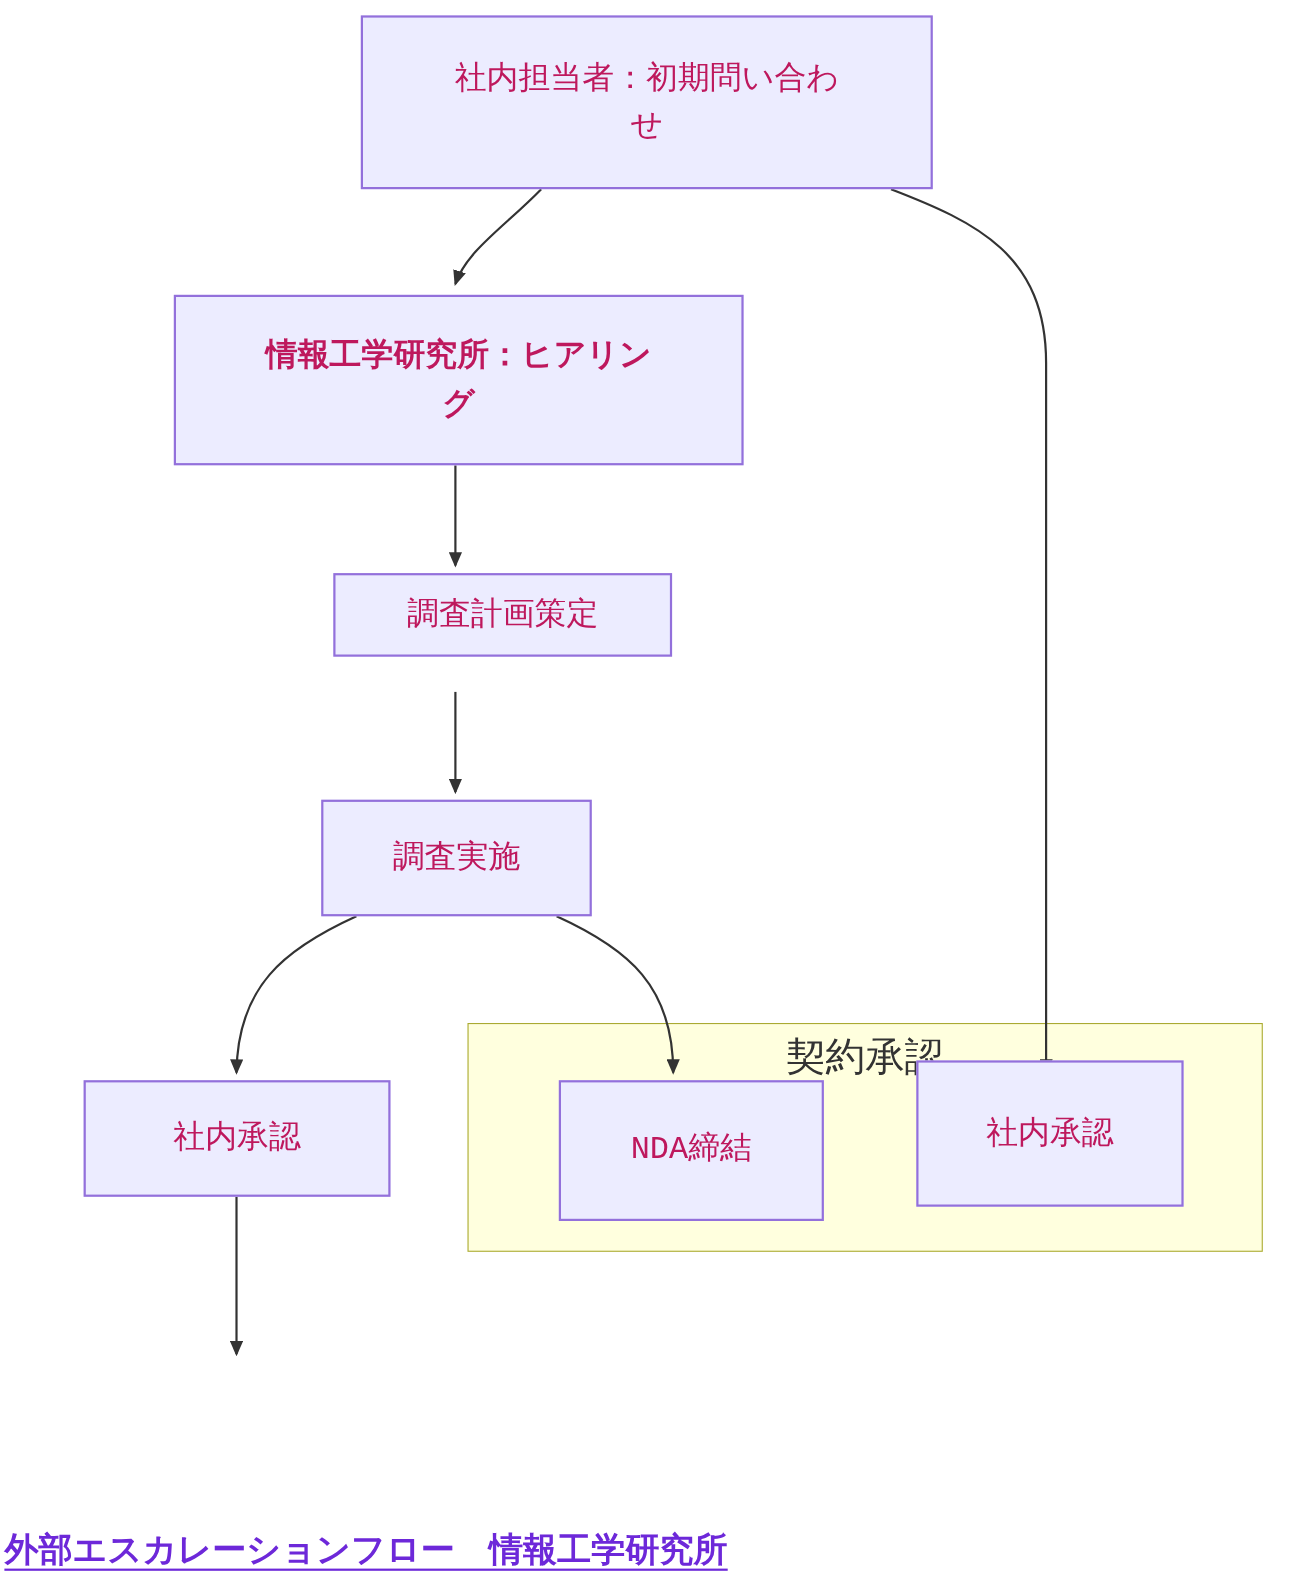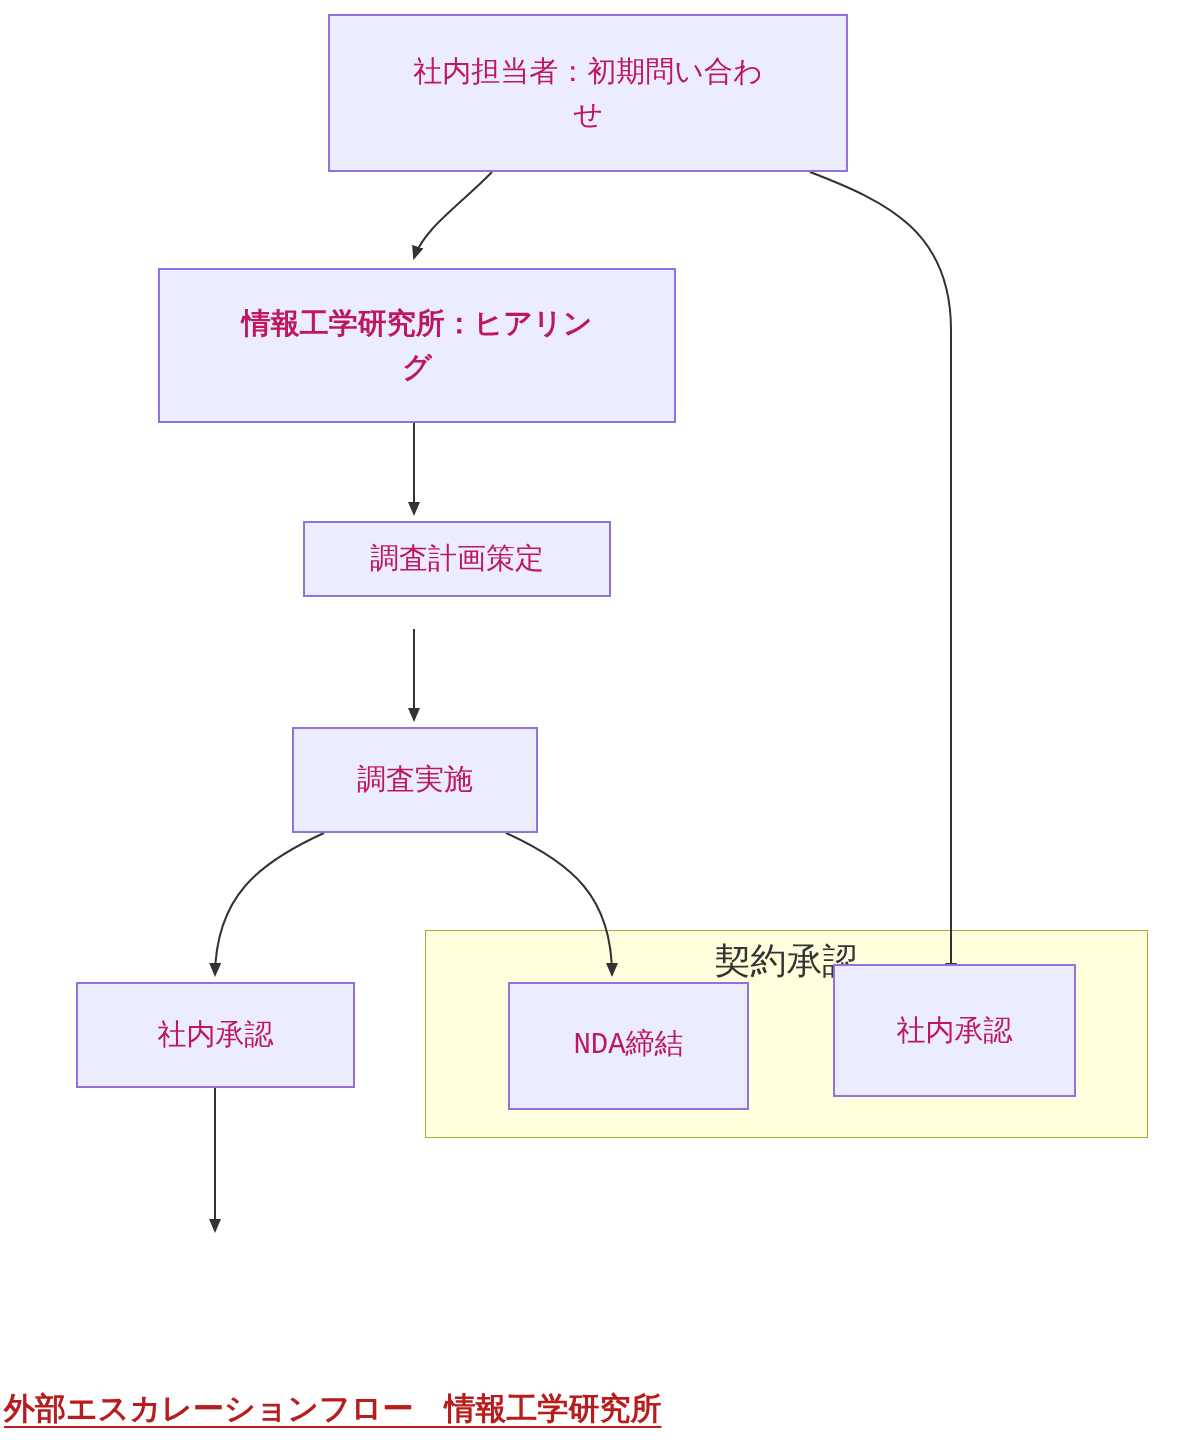--- a/index.html
+++ b/index.html
@@ -52,21 +52,21 @@
     z-index: 2;
   }
   .node .label { display: inline-block; }
   .node .label.wrap { max-width: 362px; }
   .diagram-title {
     position: absolute;
     left: 4px;
     top: 1388px;
     font-size: 31px;
     font-weight: bold;
-    color: #b91c1c;
+    color: #6d28d9;
     text-decoration: underline;
     text-decoration-thickness: 2px;
     text-underline-offset: 7px;
     z-index: 2;
     white-space: nowrap;
   }
   path.edge {
     fill: none;
     stroke: #333333;
     stroke-width: 2px;

